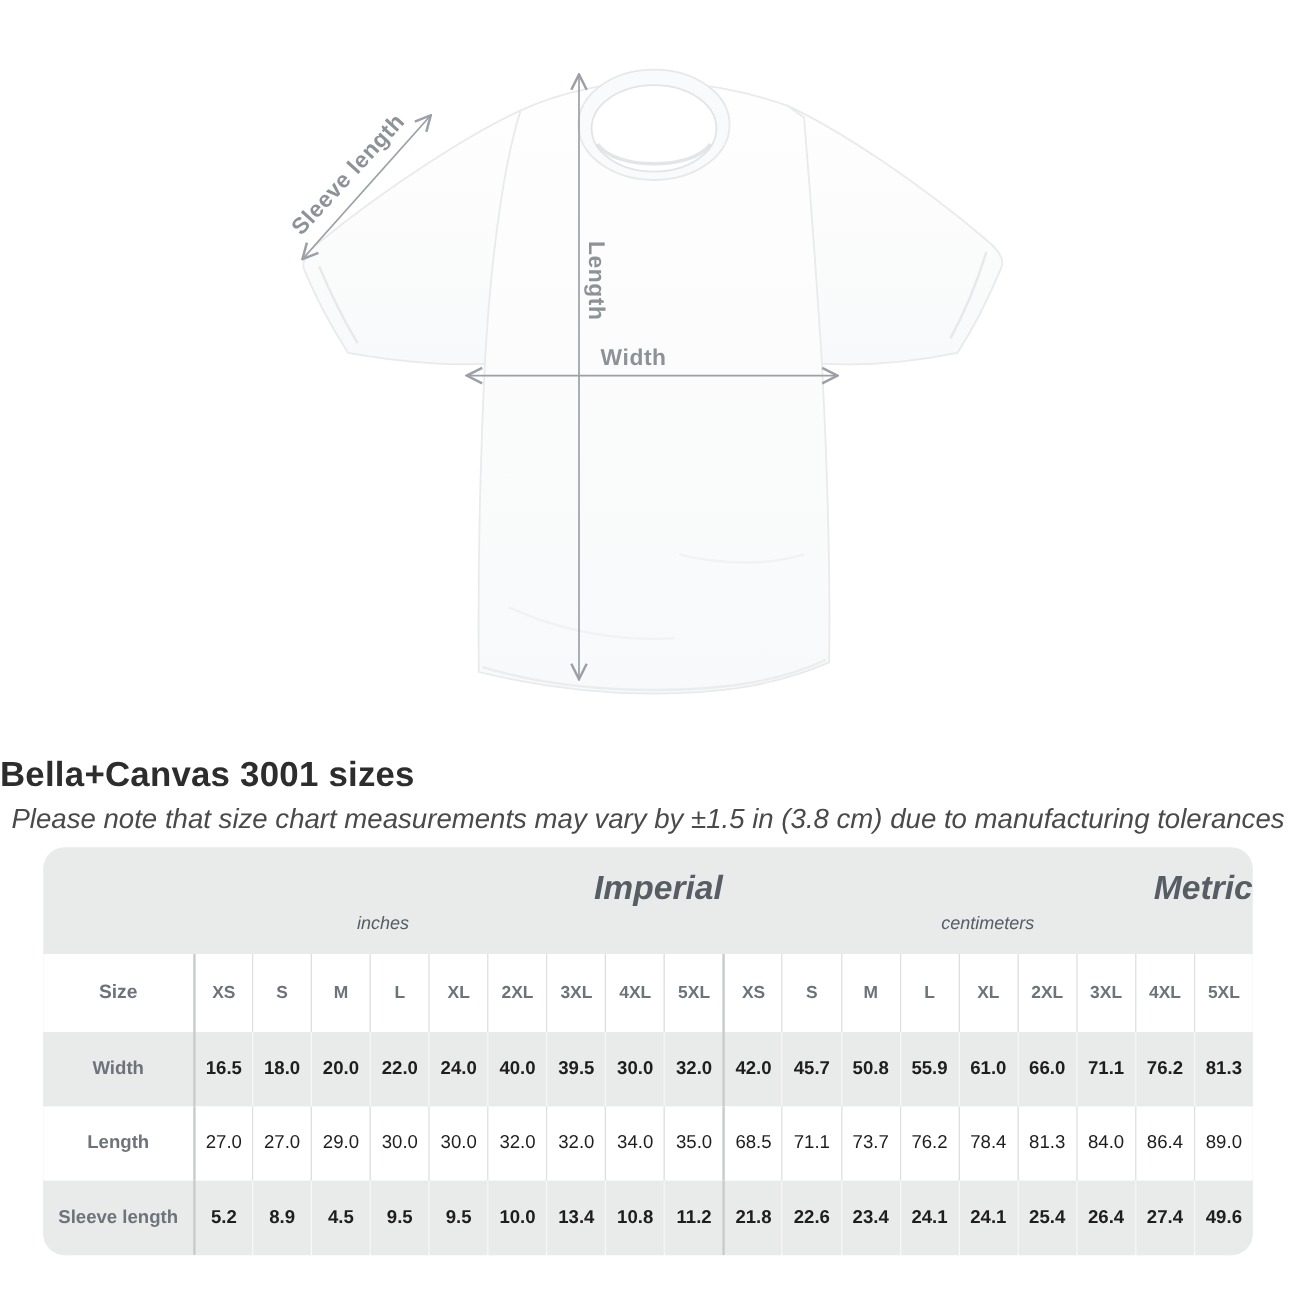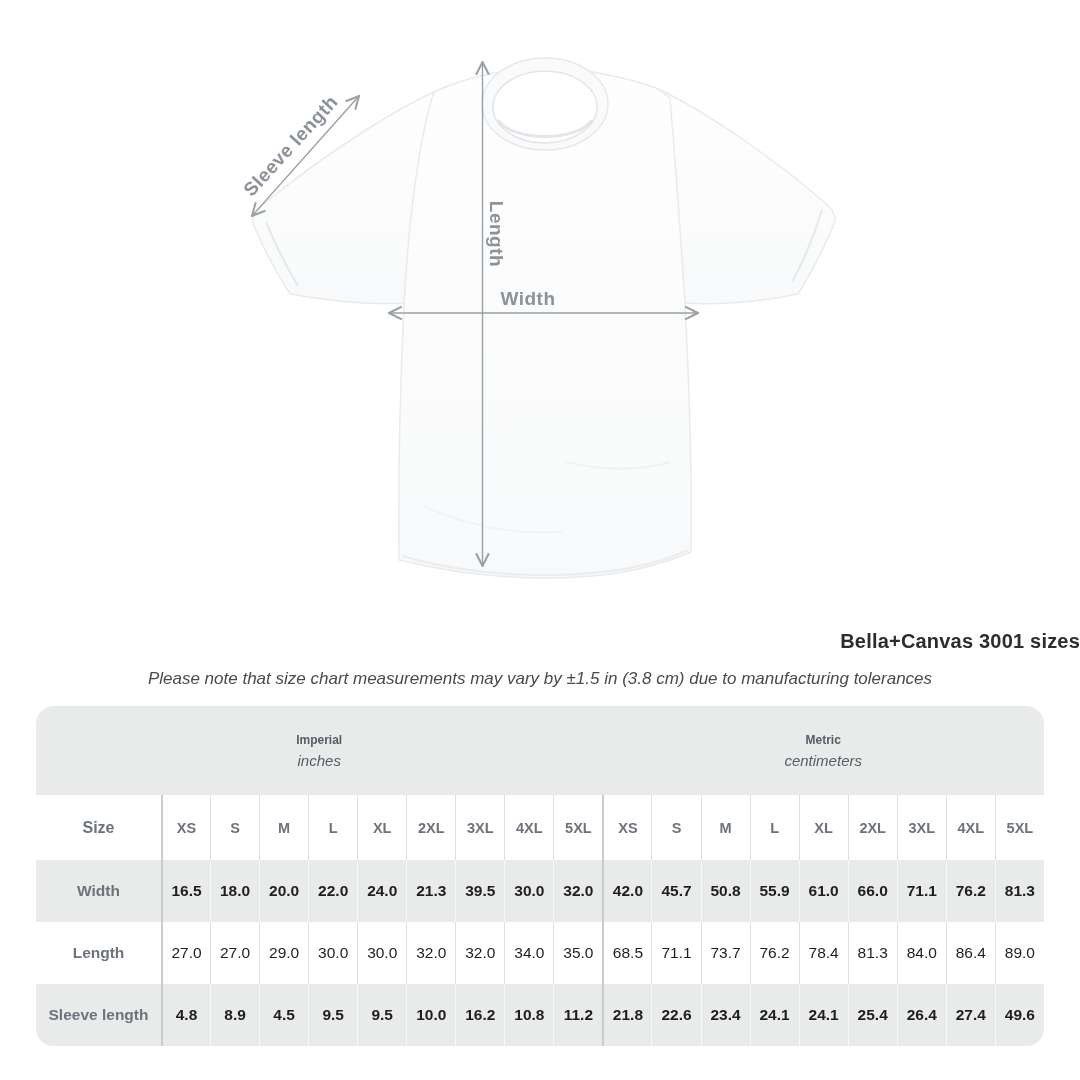--- a/index.html
+++ b/index.html
@@ -16,42 +16,42 @@
     position: absolute; font-weight: bold; font-size: 19px; color: #8d9298;
     white-space: nowrap; letter-spacing: 0.5px;
   }
   .m-label.sleeve { left: 291px; top: 146px; transform: translate(-50%,-50%) rotate(-47.5deg); }
   .m-label.length { left: 496px; top: 234px; transform: translate(-50%,-50%) rotate(90deg); }
   .m-label.width  { left: 528px; top: 299px; transform: translate(-50%,-50%); }
 
   
   .chart-title {
     position: absolute; top: 630px; left: 0; width: 100%;
-    text-align: right; font-size: 20px; font-weight: bold; color: #2d2d2d;
+    text-align: left; font-size: 29px; font-weight: bold; color: #2d2d2d;
     letter-spacing: 0.2px;
   }
   .chart-subtitle {
     position: absolute; top: 669px; left: 0; width: 100%;
-    text-align: center; font-style: italic; font-size: 17px; color: #4a4a4a;
+    text-align: center; font-style: italic; font-size: 23px; color: #4a4a4a;
   }
 
   
   .table-card {
     position: absolute; left: 36px; top: 706px; width: 1008px; height: 340px;
     background: #e9eaea; border-radius: 18px; overflow: hidden;
   }
   table.size-chart {
     width: 100%; height: 100%; border-collapse: separate; border-spacing: 0;
     table-layout: fixed;
   }
   td { text-align: center; vertical-align: middle; }
 
   tr.band-row { height: 89px; }
   td.band { background: transparent; }
-  .band-name { font-size: 12px; font-weight: bold; color: #565d65; }
+  .band-name { font-size: 28px; font-weight: bold; font-style: italic; color: #565d65; text-align: right; }
   .band-unit { font-size: 15px; font-style: italic; color: #565d65; margin-top: 5px; }
 
   tr.header-row { height: 65px; background: #ffffff; }
   tr.header-row td { font-weight: bold; font-size: 14.5px; color: #6d737a; }
   tr.header-row td.row-label { font-size: 16px; }
 
   tr.data-row { height: 62px; background: #ffffff; }
   tr.data-row td { font-size: 15.5px; color: #1e1e1e; }
   tr.data-row td.row-label { font-weight: bold; font-size: 15.5px; color: #6d737a; }
   tr.stripe { background: #e9eaea; }
@@ -160,21 +160,21 @@
             <td>4XL</td>
             <td>5XL</td>
           </tr>
       <tr class="data-row stripe">
             <td class="row-label">Width</td>
             <td class="sect">16.5</td>
             <td>18.0</td>
             <td>20.0</td>
             <td>22.0</td>
             <td>24.0</td>
-            <td>21.3</td>
+            <td>40.0</td>
             <td>39.5</td>
             <td>30.0</td>
             <td>32.0</td>
             <td class="sect">42.0</td>
             <td>45.7</td>
             <td>50.8</td>
             <td>55.9</td>
             <td>61.0</td>
             <td>66.0</td>
             <td>71.1</td>
@@ -197,27 +197,27 @@
             <td>73.7</td>
             <td>76.2</td>
             <td>78.4</td>
             <td>81.3</td>
             <td>84.0</td>
             <td>86.4</td>
             <td>89.0</td>
           </tr>
           <tr class="data-row stripe">
             <td class="row-label">Sleeve length</td>
-            <td class="sect">4.8</td>
+            <td class="sect">5.2</td>
             <td>8.9</td>
             <td>4.5</td>
             <td>9.5</td>
             <td>9.5</td>
             <td>10.0</td>
-            <td>16.2</td>
+            <td>13.4</td>
             <td>10.8</td>
             <td>11.2</td>
             <td class="sect">21.8</td>
             <td>22.6</td>
             <td>23.4</td>
             <td>24.1</td>
             <td>24.1</td>
             <td>25.4</td>
             <td>26.4</td>
             <td>27.4</td>

